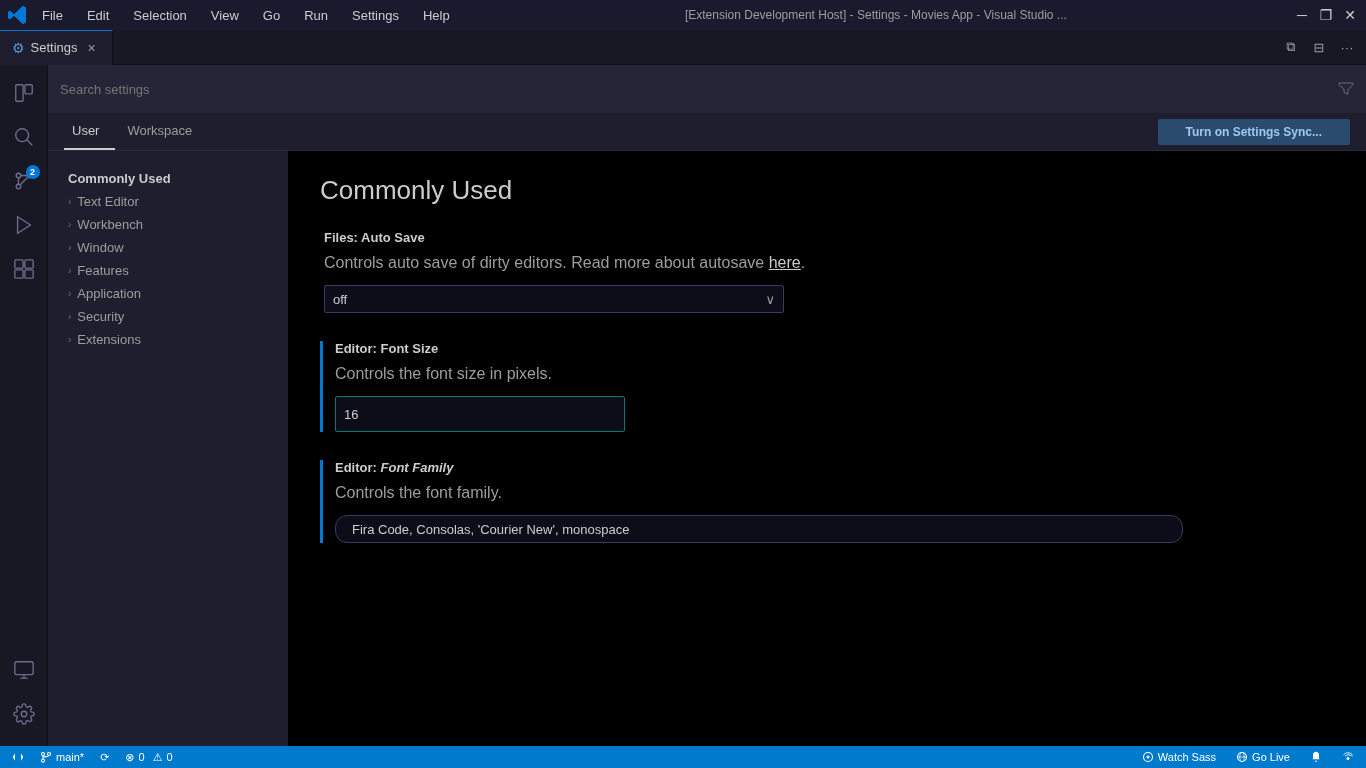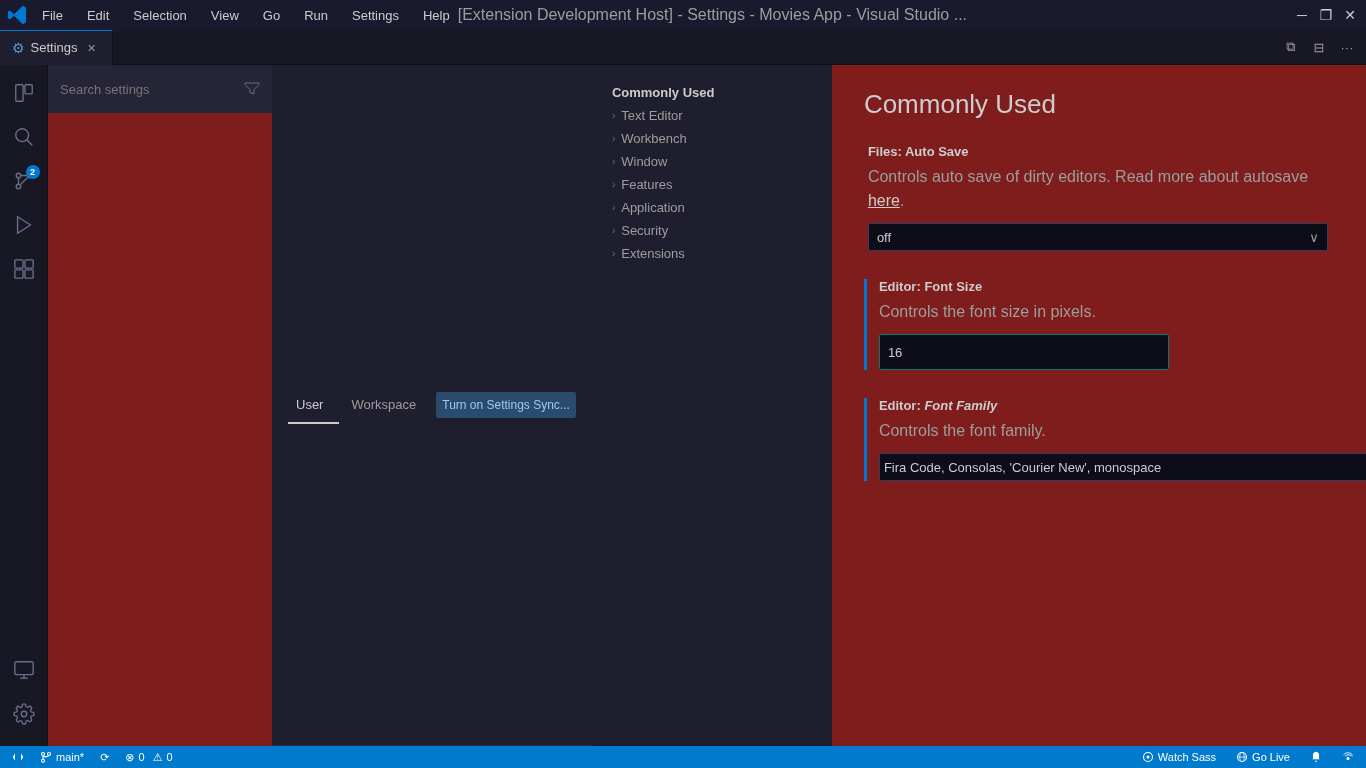--- a/index.html
+++ b/index.html
@@ -30,23 +30,23 @@
       gap: 8px;
     }
     .title-bar-menu-item {
       padding: 2px 8px;
       color: #cccccc;
       cursor: pointer;
       border-radius: 3px;
     }
     .title-bar-title {
       flex: 1;
-      text-align: left;
-      color: #9d9d9d;
-      font-size: 16px;
+      text-align: center;
+      color: #9d9d9d;
+      font-size: 12px;
     }
     .title-bar-controls {
       display: flex;
       gap: 8px;
     }
     .title-bar-control {
       width: 16px;
       height: 16px;
       display: flex;
       align-items: center;
@@ -165,21 +165,22 @@
     .activity-spacer { flex: 1; }
     .activity-settings {
       margin-top: auto;
       margin-bottom: 4px;
     }
 
     
     .settings-area {
       flex: 1;
       display: flex;
-      background: #7f1d1d;
+      flex-direction: column;
+      background: #000000;
       overflow: hidden;
     }
     .settings-search-bar {
       height: 48px;
       background: #252537;
       display: flex;
       align-items: center;
       padding: 0 12px;
       gap: 8px;
       flex-shrink: 0;
@@ -216,27 +217,28 @@
       font-size: 13px;
       border-bottom: 2px solid transparent;
       margin-right: 4px;
     }
     .settings-tab.active {
       color: #cccccc;
       border-bottom: 2px solid #cccccc;
     }
     .settings-sync-btn {
       margin-left: auto;
-      padding: 6px 6px;
+      padding: 6px 28px;
       background: #2a4a6e;
       color: #9dc8f0;
       border: none;
       cursor: pointer;
       font-size: 12px;
       border-radius: 2px;
+      font-weight: bold;
     }
 
     
     .settings-body {
       display: flex;
       flex: 1;
       overflow: hidden;
     }
 
     
@@ -328,28 +330,28 @@
       height: 36px;
       background: #0d0d1a;
       border: 1px solid #0f766e;
       color: #cccccc;
       padding: 0 8px;
       font-size: 13px;
       border-radius: 2px;
       outline: none;
     }
     .setting-text-input {
-      width: 720px;
+      width: 848px;
       height: 28px;
       background: #0d0d1a;
       border: 1px solid #3a3a5e;
       color: #cccccc;
-      padding: 0 4px;
-      font-size: 13px;
-      border-radius: 2px;
+      padding: 0 16px;
+      font-size: 13px;
+      border-radius: 12px;
       outline: none;
     }
 
     
     .status-bar {
       height: 22px;
       background: #007acc;
       display: flex;
       align-items: center;
       padding: 0 8px;

